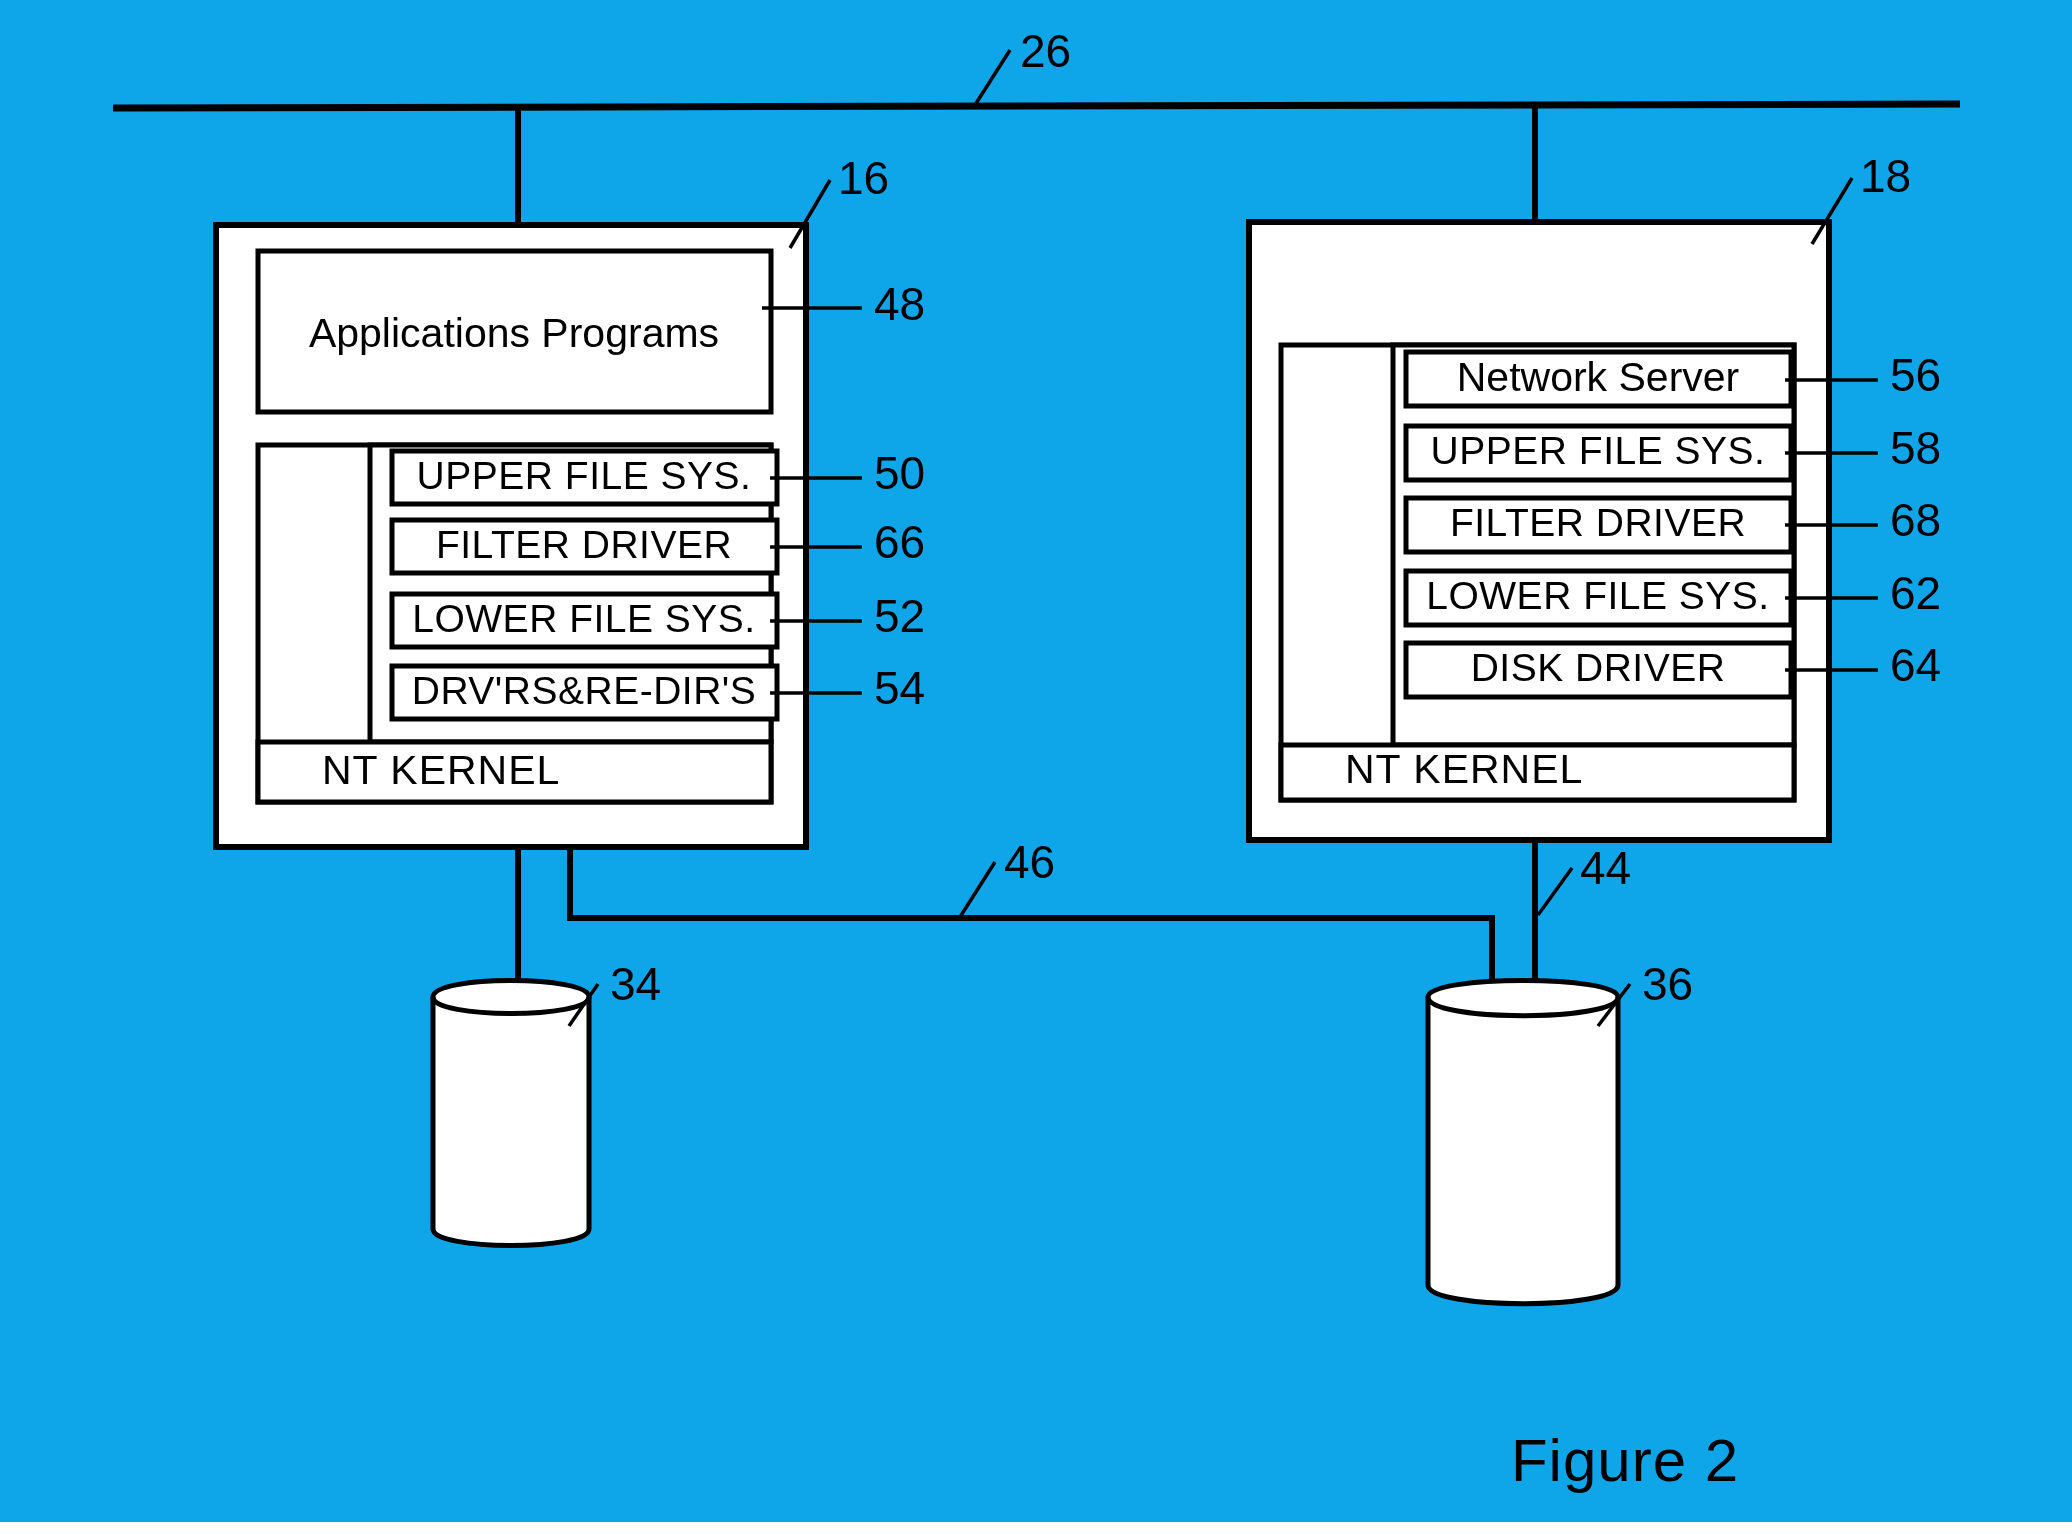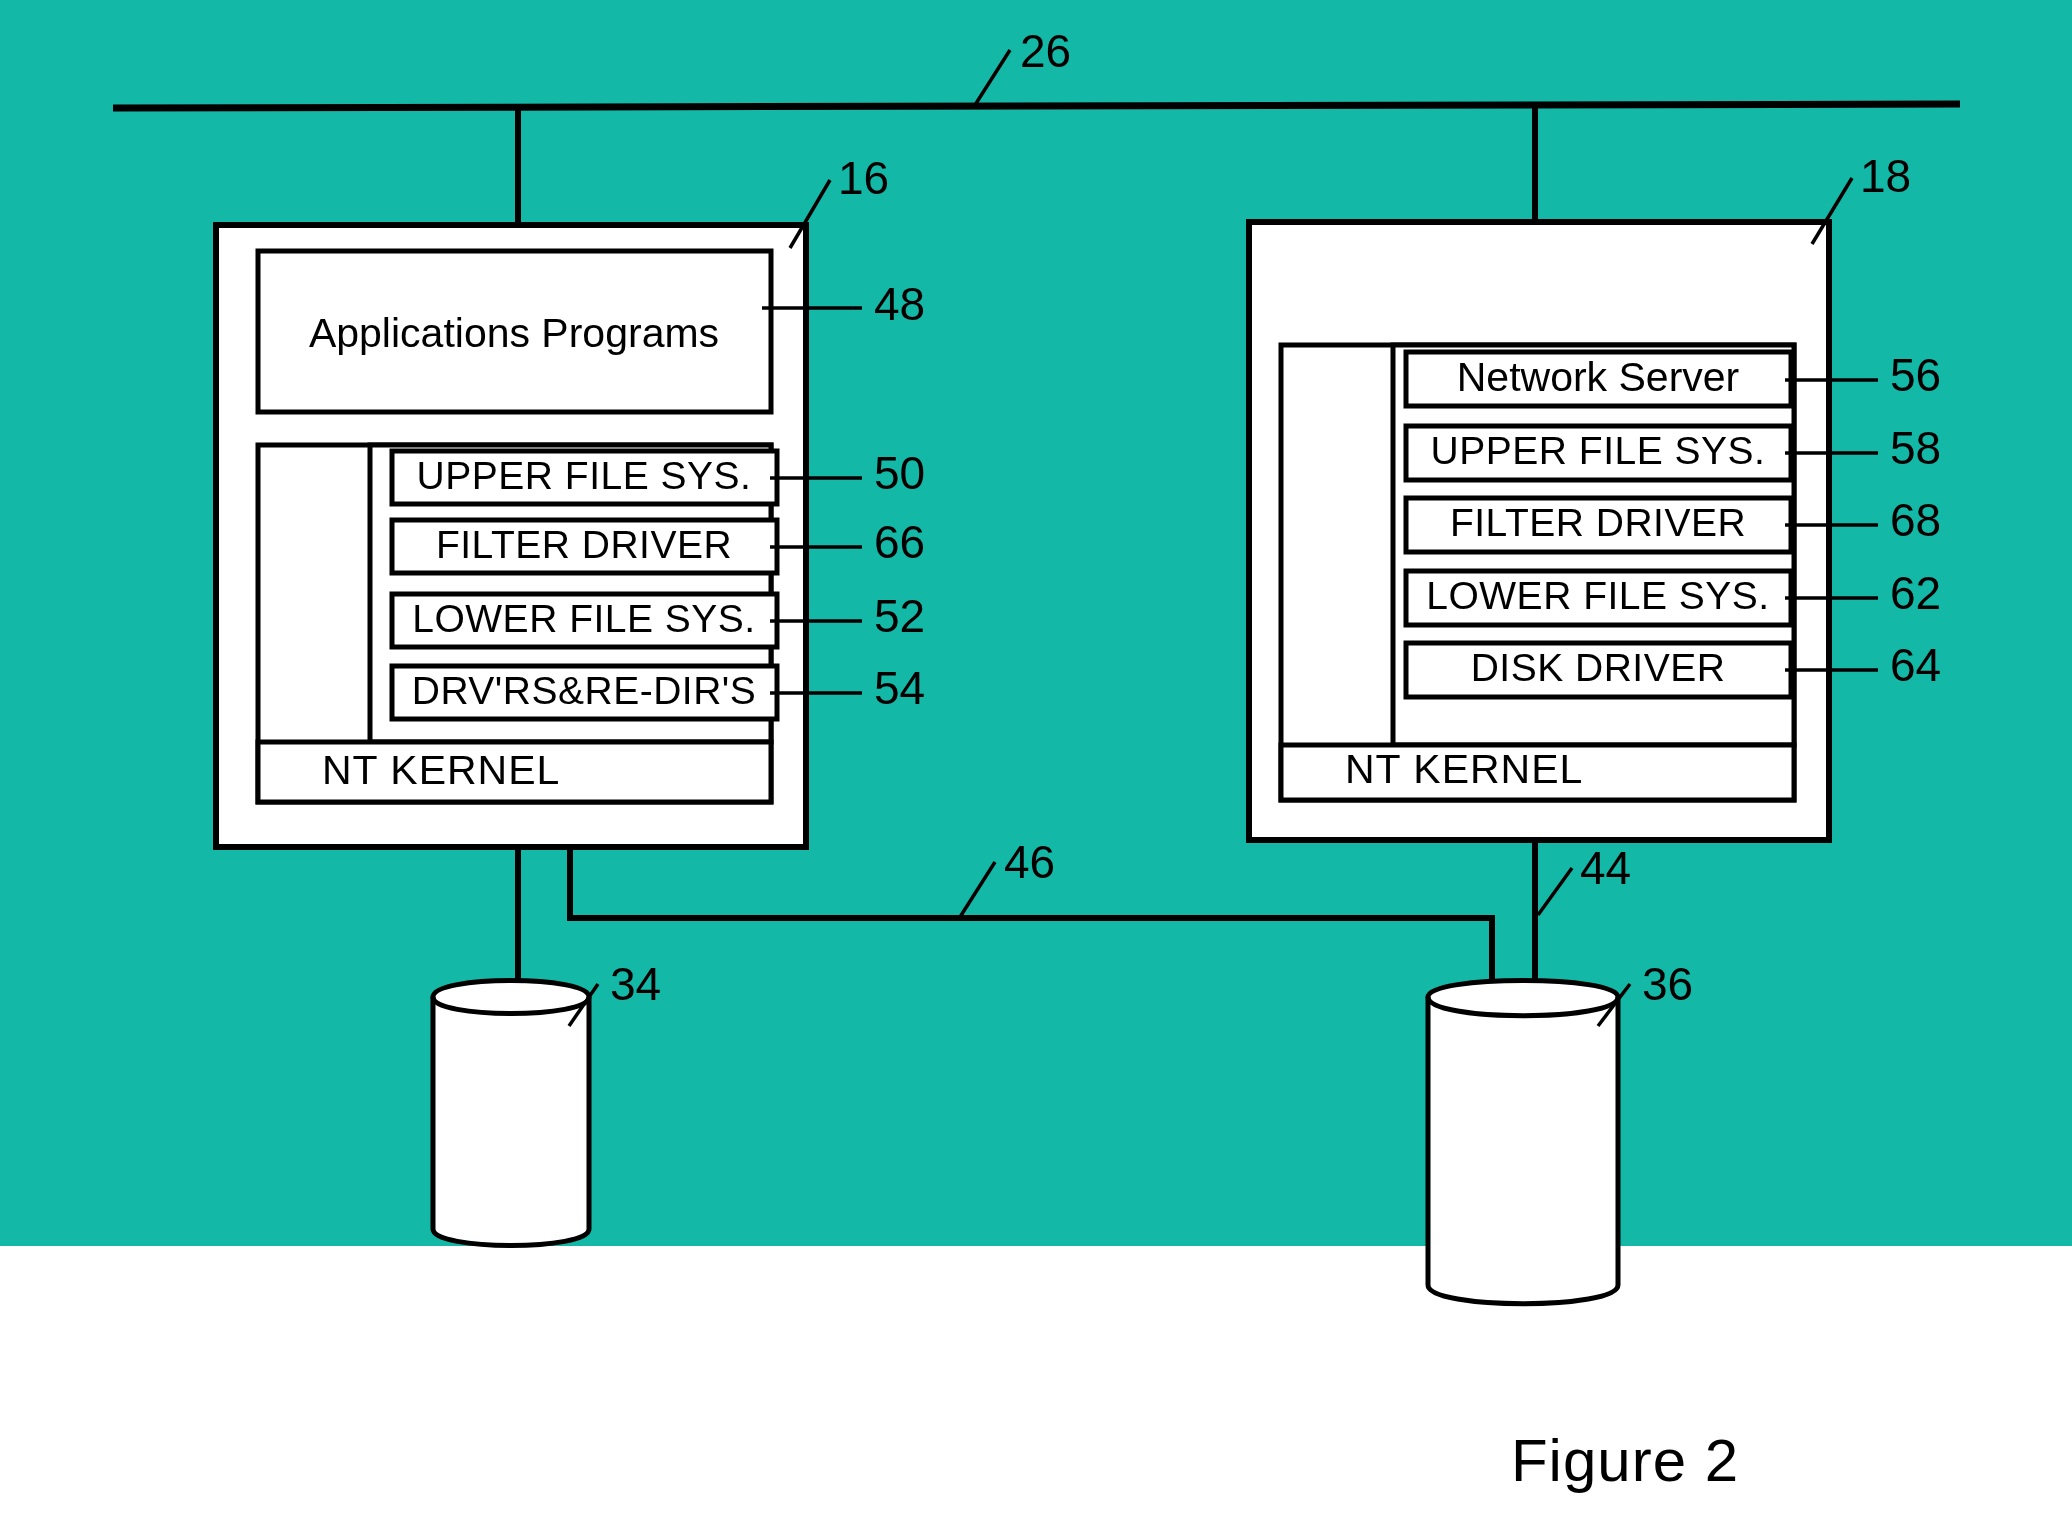--- a/index.html
+++ b/index.html
@@ -10,22 +10,22 @@
   }
   body {
     width: 2072px;
     height: 1534px;
     overflow: hidden;
     font-family: "Liberation Sans", sans-serif;
   }
   #figure-root {
     position: relative;
     width: 2072px;
-    height: 1246px;
-    background: #14b8a6;
+    height: 1522px;
+    background: #0ea5e9;
   }
   svg#diagram {
     display: block;
     width: 2072px;
     height: 1534px;
   }
   .stroke {
     fill: none;
     stroke: #000000;
     stroke-linecap: butt;

